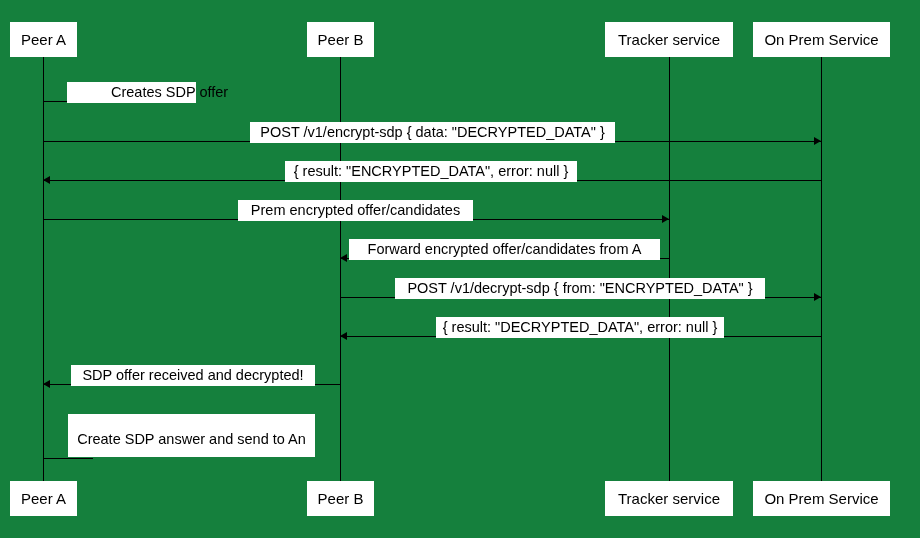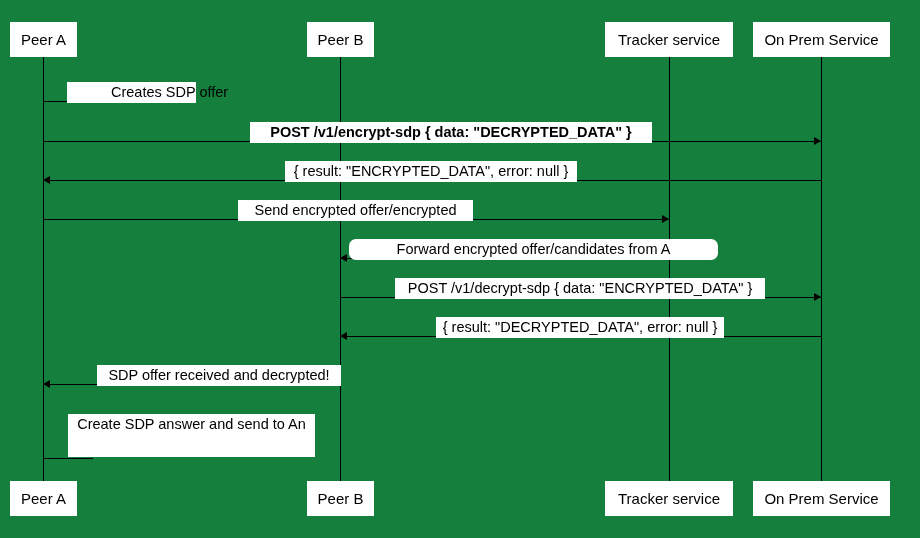--- a/index.html
+++ b/index.html
@@ -106,35 +106,35 @@
   <div class="msg-line" style="left:340px; top:297px; width:481px;"></div>
   <div class="msg-arrow right" style="left:814px; top:293px;"></div>
   <div class="msg-line" style="left:340px; top:336px; width:481px;"></div>
   <div class="msg-arrow left" style="left:340px; top:332px;"></div>
   <div class="msg-line" style="left:43px;  top:384px; width:297px;"></div>
   <div class="msg-arrow left" style="left:43px;  top:380px;"></div>
   <div class="msg-line" style="left:43px;  top:458px; width:50px;"></div>
 
   <div class="msg-label" style="left:67px;  top:82px;  width:129px;padding-left:44px;">Creates SDP offer</div>
 
-  <div class="msg-label" style="left:250px; top:122px; width:402px;font-weight:bold;">POST /v1/encrypt-sdp { data: "DECRYPTED_DATA" }</div>
+  <div class="msg-label" style="left:250px; top:122px; width:365px;">POST /v1/encrypt-sdp { data: "DECRYPTED_DATA" }</div>
 
   <div class="msg-label" style="left:285px; top:161px; width:292px;">{ result: "ENCRYPTED_DATA", error: null }</div>
 
-  <div class="msg-label" style="left:238px; top:200px; width:235px;">Send encrypted offer/encrypted</div>
+  <div class="msg-label" style="left:238px; top:200px; width:235px;">Prem encrypted offer/candidates</div>
 
-  <div class="msg-label" style="left:349px; top:239px; width:369px;border-radius:7px;">Forward encrypted offer/candidates from A</div>
+  <div class="msg-label" style="left:349px; top:239px; width:311px;">Forward encrypted offer/candidates from A</div>
 
-  <div class="msg-label" style="left:395px; top:278px; width:370px;">POST /v1/decrypt-sdp { data: "ENCRYPTED_DATA" }</div>
+  <div class="msg-label" style="left:395px; top:278px; width:370px;">POST /v1/decrypt-sdp { from: "ENCRYPTED_DATA" }</div>
 
   <div class="msg-label" style="left:436px; top:317px; width:288px;">{ result: "DECRYPTED_DATA", error: null }</div>
 
-  <div class="msg-label" style="left:71px;  top:365px; width:244px;margin-left:26px;">SDP offer received and decrypted!</div>
+  <div class="msg-label" style="left:71px;  top:365px; width:244px;">SDP offer received and decrypted!</div>
 
-  <div class="msg-label wrap" style="left:68px; top:414px; width:247px; height:43px; padding-top:0;">
+  <div class="msg-label wrap" style="left:68px; top:414px; width:247px; height:43px; padding-top:15px;">
     <div>Create SDP answer and send to An</div>
   </div>
 
   <div class="actor-box" style="left:10px;  top:481px; width:67px;  height:35px;">
     <span>Peer A</span>
   </div>
   <div class="actor-box" style="left:307px; top:481px; width:67px;  height:35px;">
     <span>Peer B</span>
   </div>
   <div class="actor-box" style="left:605px; top:481px; width:128px; height:35px;">

